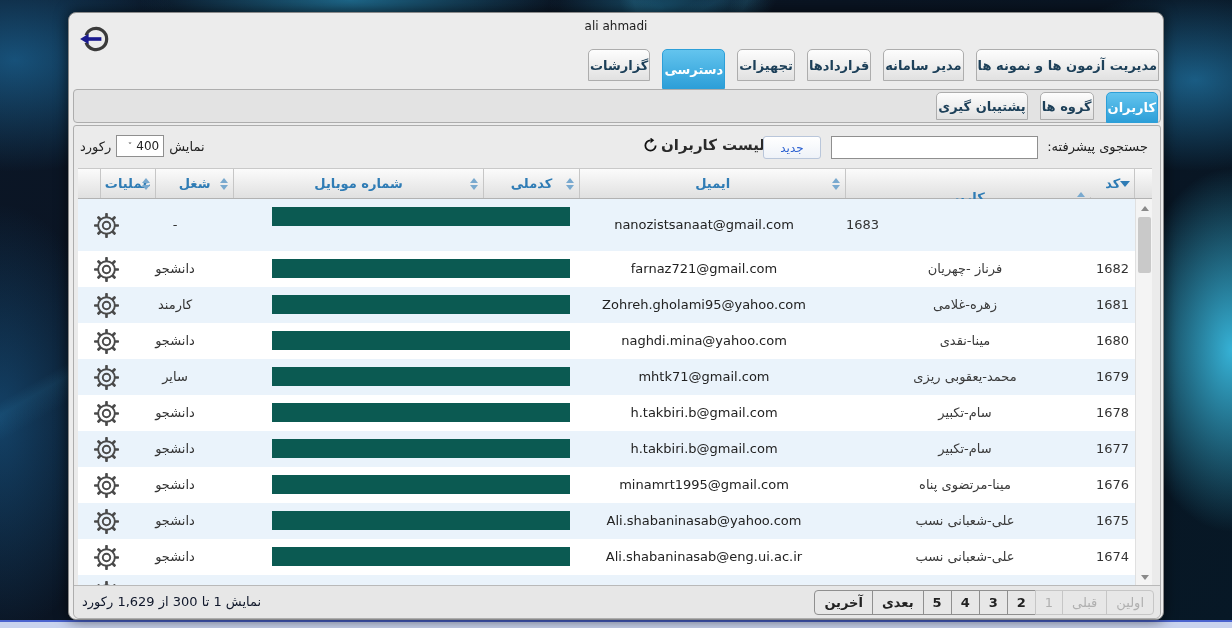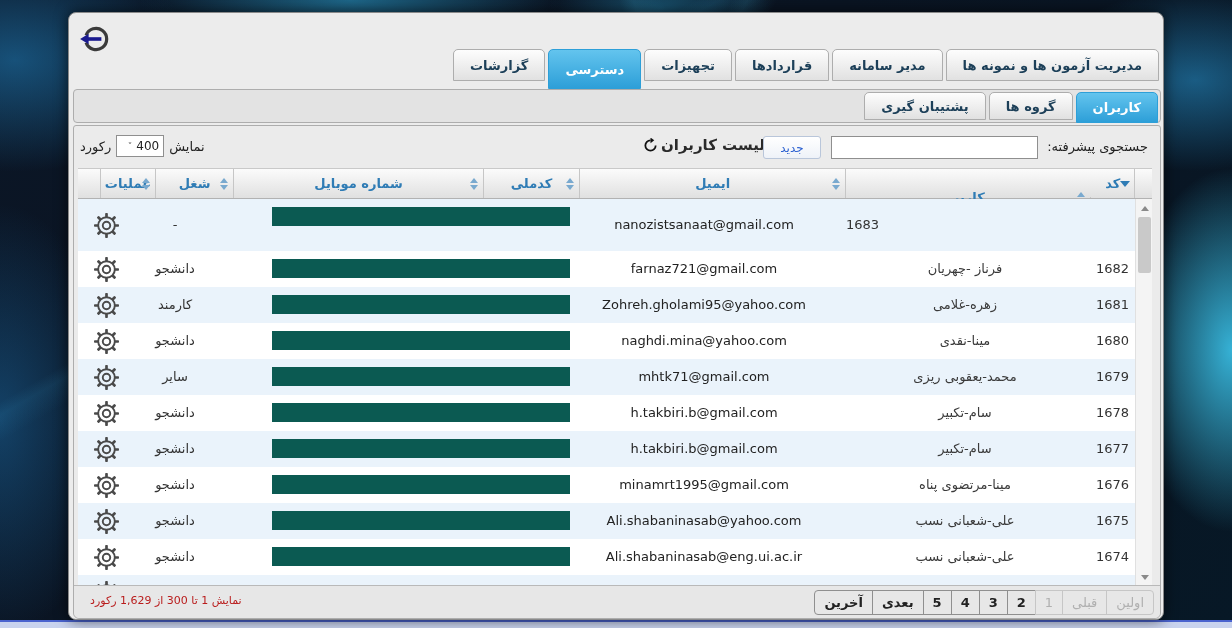--- a/index.html
+++ b/index.html
@@ -29,23 +29,23 @@
   
   .window{ position:absolute; left:68px; top:12px; width:1096px; height:608px;
     background:#ececec; border:1px solid #8a8a8a; border-radius:8px;
     box-shadow:0 0 14px rgba(0,0,0,.65); }
   .win-title{ position:absolute; top:6px; left:0; width:100%; text-align:center;
     font-size:12px; color:#1c1c1c; }
   .logout{ position:absolute; left:9px; top:9px; width:34px; height:34px; cursor:pointer; }
 
   
   .main-tabs{ position:absolute; top:36px; right:4px; display:flex; align-items:flex-start; direction:rtl; }
-  .tab{ height:32px; padding:0 16px; display:flex; align-items:center; justify-content:center;
+  .tab{ height:32px; padding:0 1px; display:flex; align-items:center; justify-content:center;
     background:linear-gradient(#fdfdfd,#e1e1e1); border:1px solid #adadad; border-radius:5px 5px 0 0;
-    margin-left:3px; font-size:13px; font-weight:bold; color:#1d4059; cursor:pointer; white-space:nowrap; }
+    margin-left:12px; font-size:13px; font-weight:bold; color:#1d4059; cursor:pointer; white-space:nowrap; }
   .tab.active{ height:40px; background:linear-gradient(#63c4ee,#2d9fd8); border-color:#2d9fd8;
     color:#ffffff; z-index:3; }
 
   .sub-strip{ position:absolute; left:4px; top:76px; width:1088px; height:34px;
     background:#e3e3e3; border:1px solid #adadad; border-radius:4px; }
   .sub-tabs{ position:absolute; top:2px; right:2px; display:flex; align-items:flex-start; direction:rtl; }
   .sub-tabs .tab{ height:28px; font-size:13px; }
   .sub-tabs .tab.active{ height:31px; }
 
   
@@ -107,21 +107,21 @@
   .tri-up{ width:0;height:0;border-left:4px solid transparent;border-right:4px solid transparent;
     border-bottom:5px solid #8a8a8a; }
   .tri-down{ width:0;height:0;border-left:4px solid transparent;border-right:4px solid transparent;
     border-top:5px solid #8a8a8a; }
   .thumb{ position:absolute; left:2px; top:18px; width:13px; height:56px; background:#c9c9c9;
     border-radius:2px; cursor:grab; }
 
   
   .gfooter{ position:absolute; bottom:0; left:0; width:100%; height:33px; background:#e7e7e7;
     border-top:1px solid #b9b9b9; border-radius:0 0 6px 6px; }
-  .summary{ position:absolute; left:16px; top:8px; font-size:11px; color:#b91c1c; direction:rtl; }
+  .summary{ position:absolute; left:8px; top:8px; font-size:13px; color:#0f172a; direction:rtl; }
   .pager{ position:absolute; right:6px; top:4px; display:flex; }
   .pbtn{ min-width:26px; height:25px; padding:5px 9px; margin-left:-1px; display:flex; align-items:center;
     justify-content:center; background:transparent; border:1px solid #8f8f8f; font-size:13px;
     font-weight:bold; color:#222; cursor:pointer; font-family:"DejaVu Sans",sans-serif; }
   .pbtn.disabled{ color:#b0b0b0; border-color:#c6c6c6; font-weight:normal; cursor:default; }
   .pbtn:first-child{ border-radius:4px 0 0 4px; }
   .pbtn:last-child{ border-radius:0 4px 4px 0; }
 </style>
 </head>
 <body>
@@ -130,20 +130,21 @@
 <div class="taskbar-edge"></div>
 
 <div class="window">
   <span class="logout">
     <svg width="34" height="34" viewBox="0 0 32 32">
       <path d="M 7.6 12.58 A 10 10 0 1 1 7.6 19.42" fill="none" stroke="#3b3b3b" stroke-width="3"></path>
       <line x1="22" y1="16" x2="8" y2="16" stroke="#1a1a8e" stroke-width="3.4"></line>
       <polygon points="2,16 10,11 10,21" fill="#1a1a8e"></polygon>
     </svg>
   </span>
+  <div class="win-title">ali ahmadi</div>
 
   <div class="main-tabs" id="main-tabs">
       <div class="tab">مدیریت آزمون ها و نمونه ها</div>
       <div class="tab">مدیر سامانه</div>
       <div class="tab">قراردادها</div>
       <div class="tab">تجهیزات</div>
       <div class="tab active">دسترسی</div>
       <div class="tab">گزارشات</div>
     </div>
 

